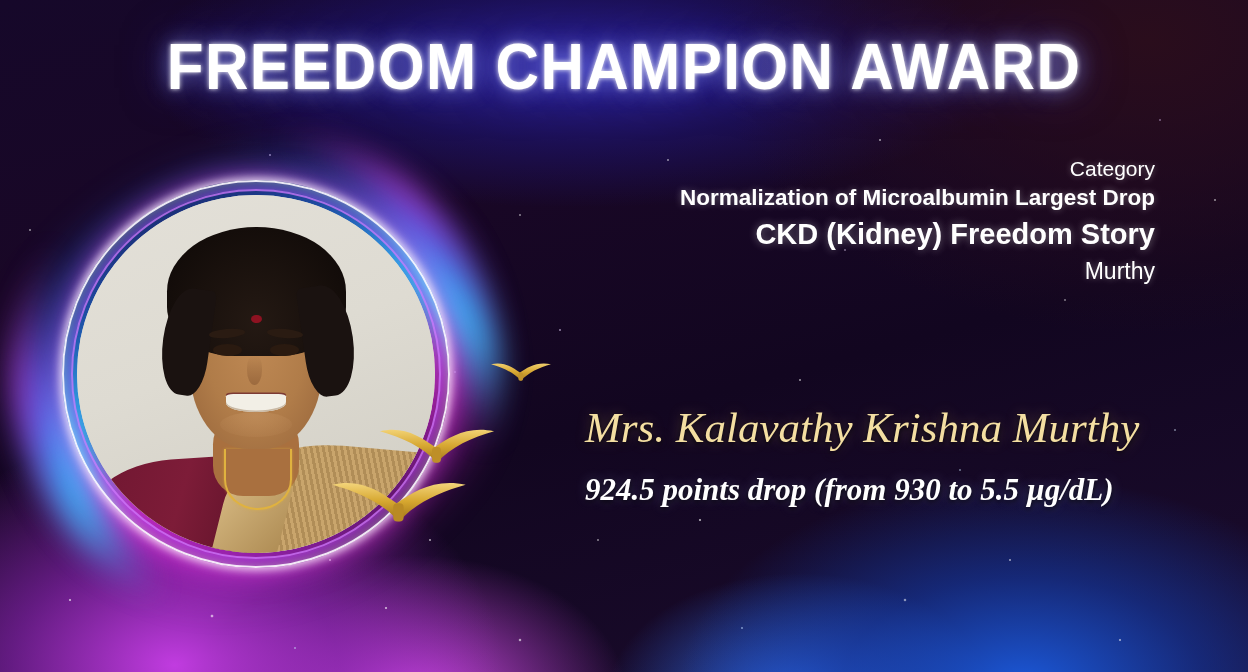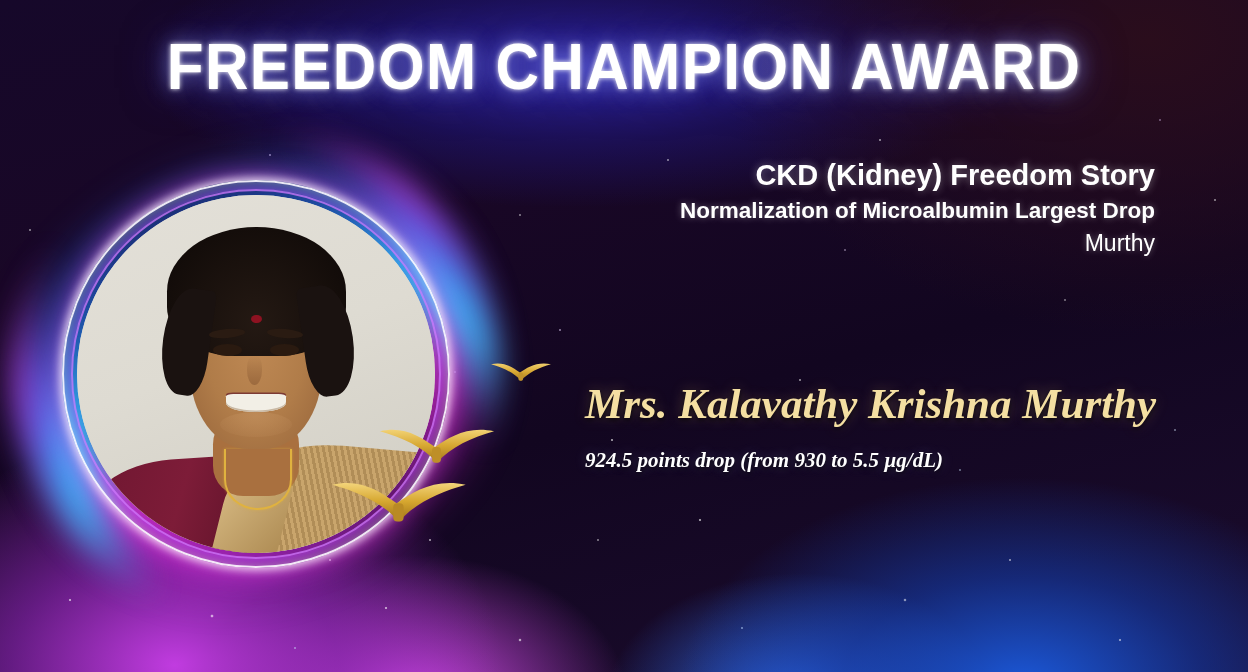--- a/index.html
+++ b/index.html
@@ -210,38 +210,39 @@
   #cat-gender   { font-size:23px; font-weight:400; line-height:1.45;
                   text-shadow:0 0 6px rgba(255,255,255,.35); }
 
   #person-block {
     position:absolute;
     left:585px; top:378px;
     width:650px;
   }
   #person-name {
     font-family:"Liberation Serif", serif;
-    font-style:italic; font-weight:700;
+    font-style:italic; font-weight:400;
     font-size:43px; line-height:1.23;
     color:#f4dfa2;
     text-shadow:0 2px 5px rgba(0,0,0,.75), 0 0 14px rgba(240,200,110,.28);
+    margin-top:24px;
   }
   #person-meta {
     margin-top:16px;
     font-family:"Liberation Serif", serif;
     font-style:italic; font-weight:700;
     font-size:33px; line-height:1.25;
     color:#f4dfa2;
     text-shadow:0 2px 5px rgba(0,0,0,.75), 0 0 14px rgba(240,200,110,.28);
   }
   #person-stat {
     margin-top:16px;
     font-family:"Liberation Serif", serif;
     font-style:italic; font-weight:700;
-    font-size:21px; line-height:1.25;
+    font-size:31px; line-height:1.25;
     color:#ffffff;
     text-shadow:0 2px 5px rgba(0,0,0,.8), 0 0 12px rgba(180,200,255,.3);
   }
 </style>
 </head>
 <body>
 
 <div id="card">
 
   <div class="stars stars-a"></div>
@@ -309,22 +310,23 @@
           <stop offset="48%" stop-color="#d6a72f"></stop>
           <stop offset="100%" stop-color="#9d7118"></stop>
         </linearGradient>
       </defs>
       <path d="M2 10 C26 4 44 16 58 26 C72 16 92 4 118 10 C96 16 74 26 60 42 C46 26 24 16 2 10 Z" fill="url(#gb3)"></path>
       <rect x="55" y="26" width="9" height="16" rx="3.5" fill="#b98a24"></rect>
     </svg>
   </div>
 
   <div id="category-block">
+    <div id="cat-label">Category</div>
+    <div id="cat-sub">Normalization of Microalbumin Largest Drop</div>
     <div id="cat-main">CKD (Kidney) Freedom Story</div>
-    <div id="cat-sub">Normalization of Microalbumin Largest Drop</div>
     <div id="cat-gender">Murthy</div>
   </div>
 
   <div id="person-block">
     <div id="person-name">Mrs. Kalavathy Krishna Murthy</div>
     <div id="person-stat">924.5 points drop (from 930 to 5.5 µg/dL)</div>
   </div>
 
 </div>
 

